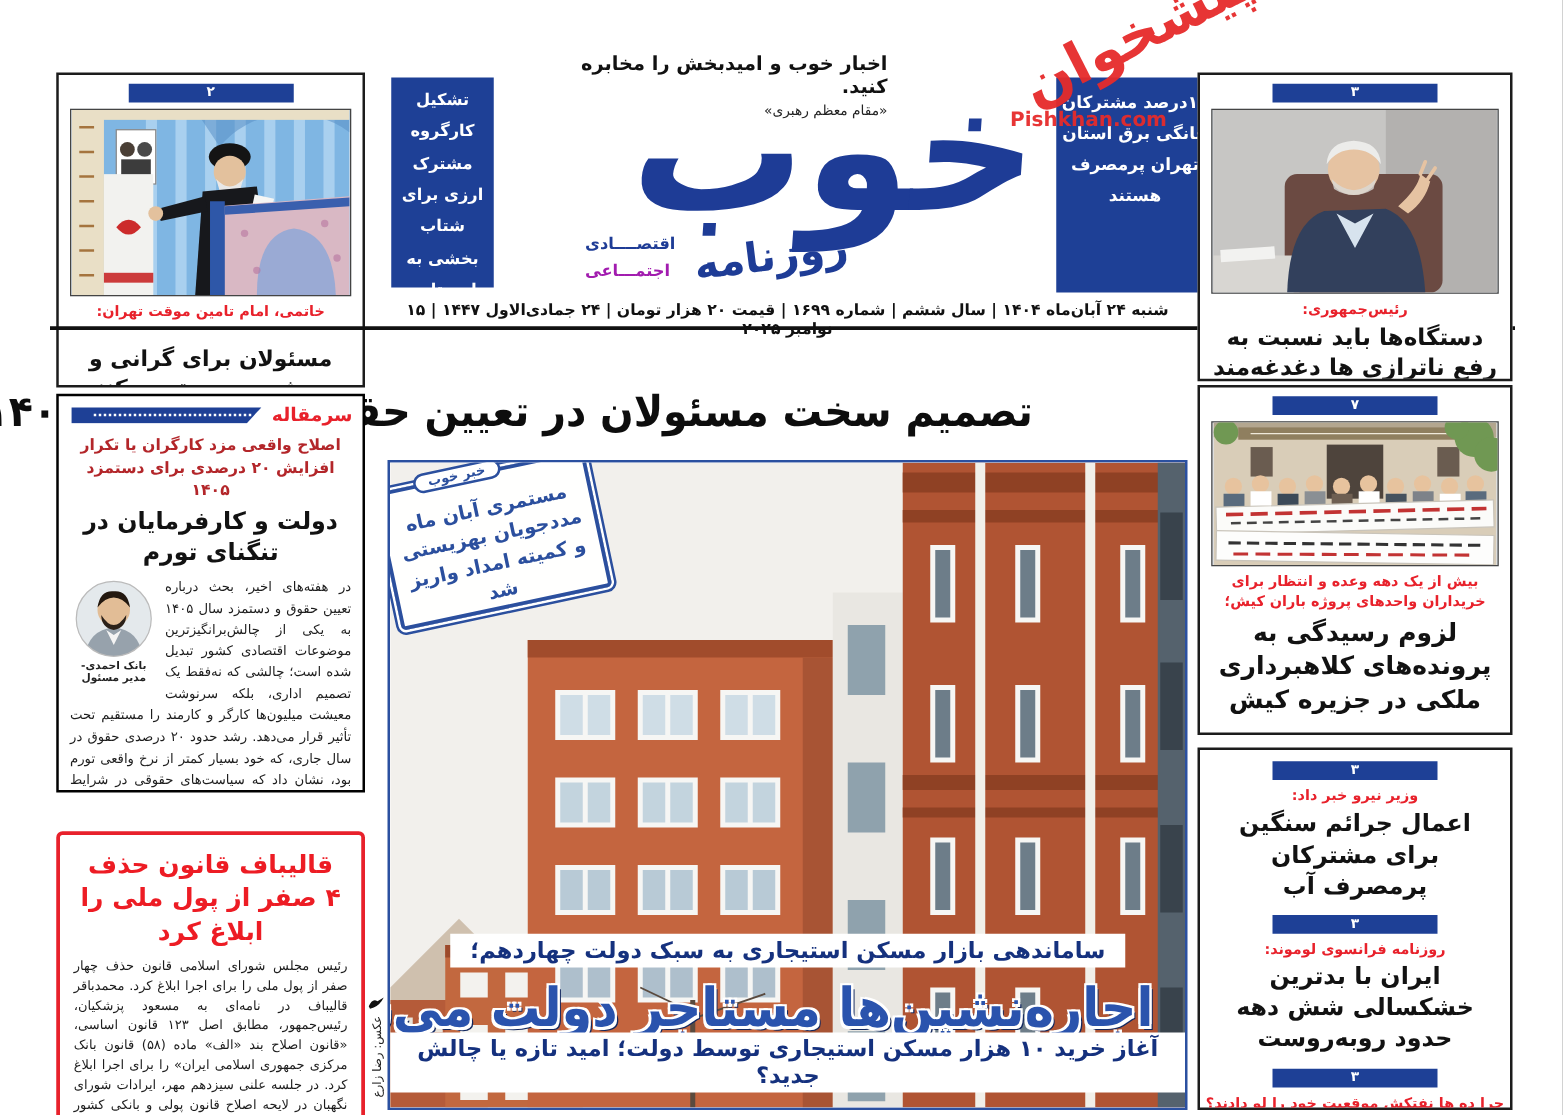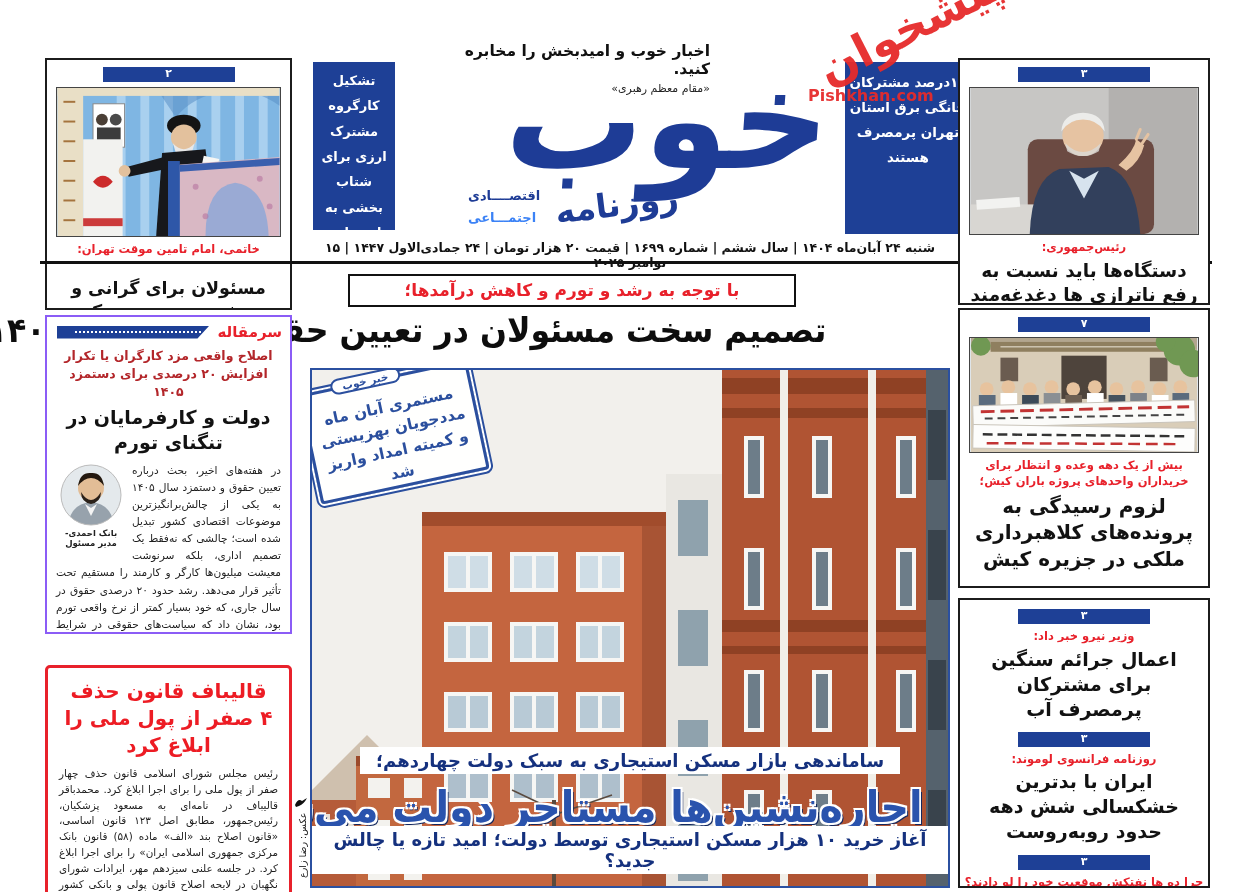--- a/index.html
+++ b/index.html
@@ -82,30 +82,27 @@
 
   <div class="bluebox" style="left:313px; top:62px; width:82px; height:168px; font-size:13px; line-height:1.95; padding:6px 4px;">تشکیل کارگروه مشترک ارزی برای شتاب بخشی به طرح تامین ناوگان ریلی</div>
 
   <div class="abs" style="left:455px; top:42px; width:255px; text-align:right;">
     <div style="font-size:15.5px; font-weight:bold; color:#111;">اخبار خوب و امیدبخش را مخابره کنید.</div>
     <div style="font-size:11px; color:#222; margin-top:4px; padding-left:105px;">«مقام معظم رهبری»</div>
   </div>
   <div class="abs" style="left:560px; top:28px; width:270px; height:205px; color:#1e3c96; font-weight:bold; font-size:138px; line-height:1.35; text-align:center; transform:skewX(-4deg);">خوب</div>
   <div class="abs" style="left:555px; top:185px; color:#1e3c96; font-weight:bold; font-size:33px; transform:rotate(-7deg);">روزنامه</div>
   <div class="abs" style="left:468px; top:188px; color:#1e3c96; font-size:13px; font-weight:bold;">اقتصــــادی</div>
-  <div class="abs" style="left:468px; top:210px; color:#3b82f6; font-size:13px; font-weight:bold;">اجتمـــاعی</div>
+  <div class="abs" style="left:468px; top:210px; color:#a21caf; font-size:13px; font-weight:bold;">اجتمـــاعی</div>
 
   <div class="bluebox" style="left:845px; top:62px; width:126px; height:172px; font-size:13.5px; line-height:1.85; padding:8px 4px;">۱۹درصد مشترکان خانگی برق استان تهران پرمصرف هستند</div>
 
   <div class="abs" style="left:320px; top:240px; width:620px; text-align:center; font-size:12.5px; font-weight:bold; color:#111;">شنبه ۲۴ آبان‌ماه ۱۴۰۴ | سال ششم | شماره ۱۶۹۹ | قیمت ۲۰ هزار تومان | ۲۴ جمادی‌الاول ۱۴۴۷ | ۱۵ نوامبر ۲۰۲۵</div>
   <div class="abs" style="left:40px; top:261px; width:1172px; height:3px; background:#111;"></div>
 
-  <div class="abs" style="left:348px; top:274px; width:448px; height:33px; border:2px solid #111; background:#fff;">
-    <div style="color:#e8212b; font-weight:bold; font-size:17px; text-align:center; line-height:29px;">با توجه به رشد و تورم و کاهش درآمدها؛</div>
-  </div>
   <div class="abs" style="left:310px; top:310px; width:535px; font-size:34px; font-weight:bold; color:#0d0d0d; text-align:center; white-space:nowrap; transform:scaleX(.93); transform-origin:center;">تصمیم سخت مسئولان در تعیین حقوق و دستمزد ۱۴۰۵</div>
 
   <div class="abs" style="left:310px; top:368px; width:640px; height:520px; border:2px solid #2b50a0; overflow:hidden;">
     <svg width="636" height="516" viewBox="0 0 636 516">
       <rect width="636" height="516" fill="#f2f0ec"></rect>
       <polygon points="0,420 55,365 115,425 115,516 0,516" fill="#cfc0ae"></polygon>
       <rect x="0" y="430" width="78" height="86" fill="#b55b39"></rect>
       <g fill="#e9e2d8">
           <rect x="4" y="444" width="14" height="12"></rect>
           <rect x="28" y="444" width="14" height="12"></rect>
@@ -256,21 +253,21 @@
     </div>
   </div>
 
   <div class="abs" style="left:294px; top:796px; width:14px; height:90px;">
     <svg width="14" height="12" viewBox="0 0 14 12">
         <path d="M1,9 Q4,2 8,5 L13,2 Q10,8 5,10 L2,11 Z" fill="#111"></path>
       </svg>
     <div style="writing-mode:vertical-rl; transform:rotate(180deg); font-size:9.5px; color:#222; height:74px; text-align:center;">عکس: رضا زارع</div>
   </div>
 
-  <div class="abs" style="left:45px; top:315px; width:247px; height:319px; border:2px solid #8b5cf6; background:#fff; overflow:hidden;">
+  <div class="abs" style="left:45px; top:315px; width:247px; height:319px; border:2px solid #000000; background:#fff; overflow:hidden;">
     <div style="display:flex; align-items:center; padding:6px 8px 0 8px;">
       <span style="color:#e8212b; font-weight:bold; font-size:15px;">سرمقاله</span>
       <span style="flex:1; height:13px; background:#1e4096; margin:0 8px 0 2px; clip-path:polygon(0 0,100% 0,calc(100% - 12px) 100%,0 100%); position:relative;">
         <span style="position:absolute; top:5px; right:8px; left:18px; border-top:2px dotted #fff;"></span>
       </span>
     </div>
     <div style="color:#b3262a; font-weight:bold; font-size:12.5px; text-align:center; line-height:1.45; margin-top:6px; padding:0 10px;">اصلاح واقعی مزد کارگران یا تکرار افزایش ۲۰ درصدی برای دستمزد ۱۴۰۵</div>
     <div class="hl" style="font-size:19px; margin-top:4px;">دولت و کارفرمایان در تنگنای تورم</div>
     <div style="padding:6px 9px 0;">
       <div style="float:left; width:70px; text-align:center; margin:2px 6px 2px 0;">

